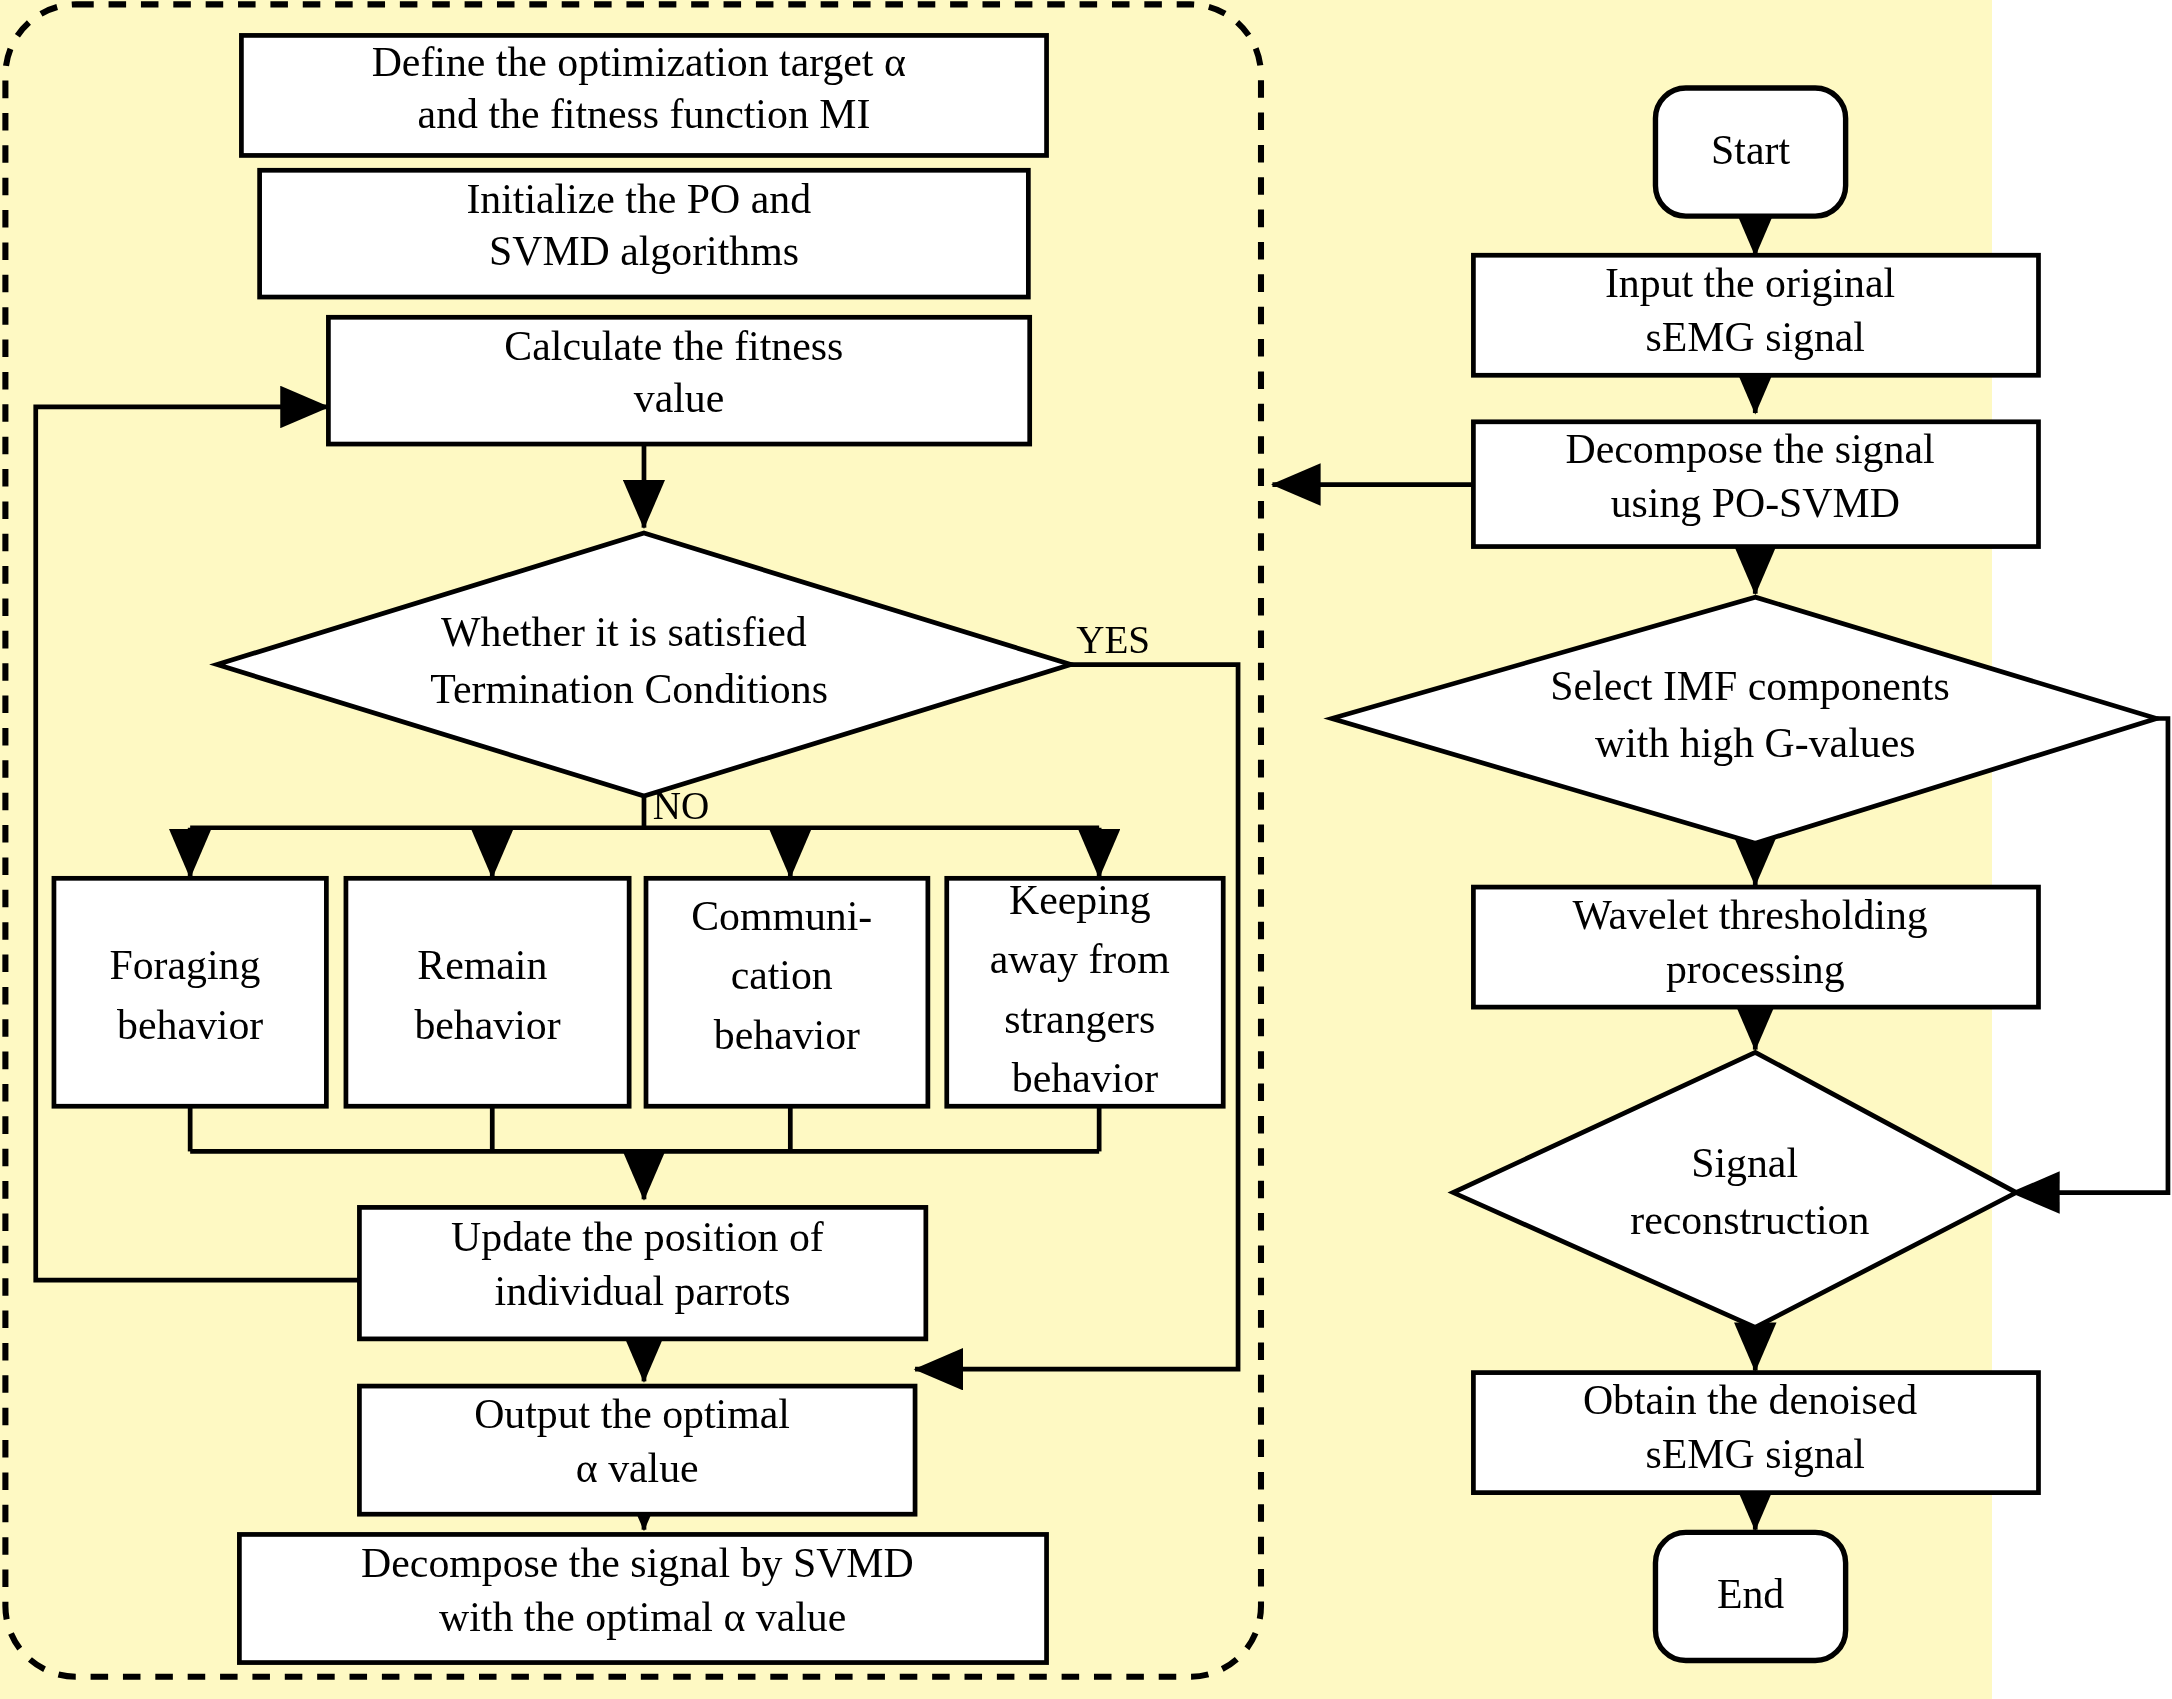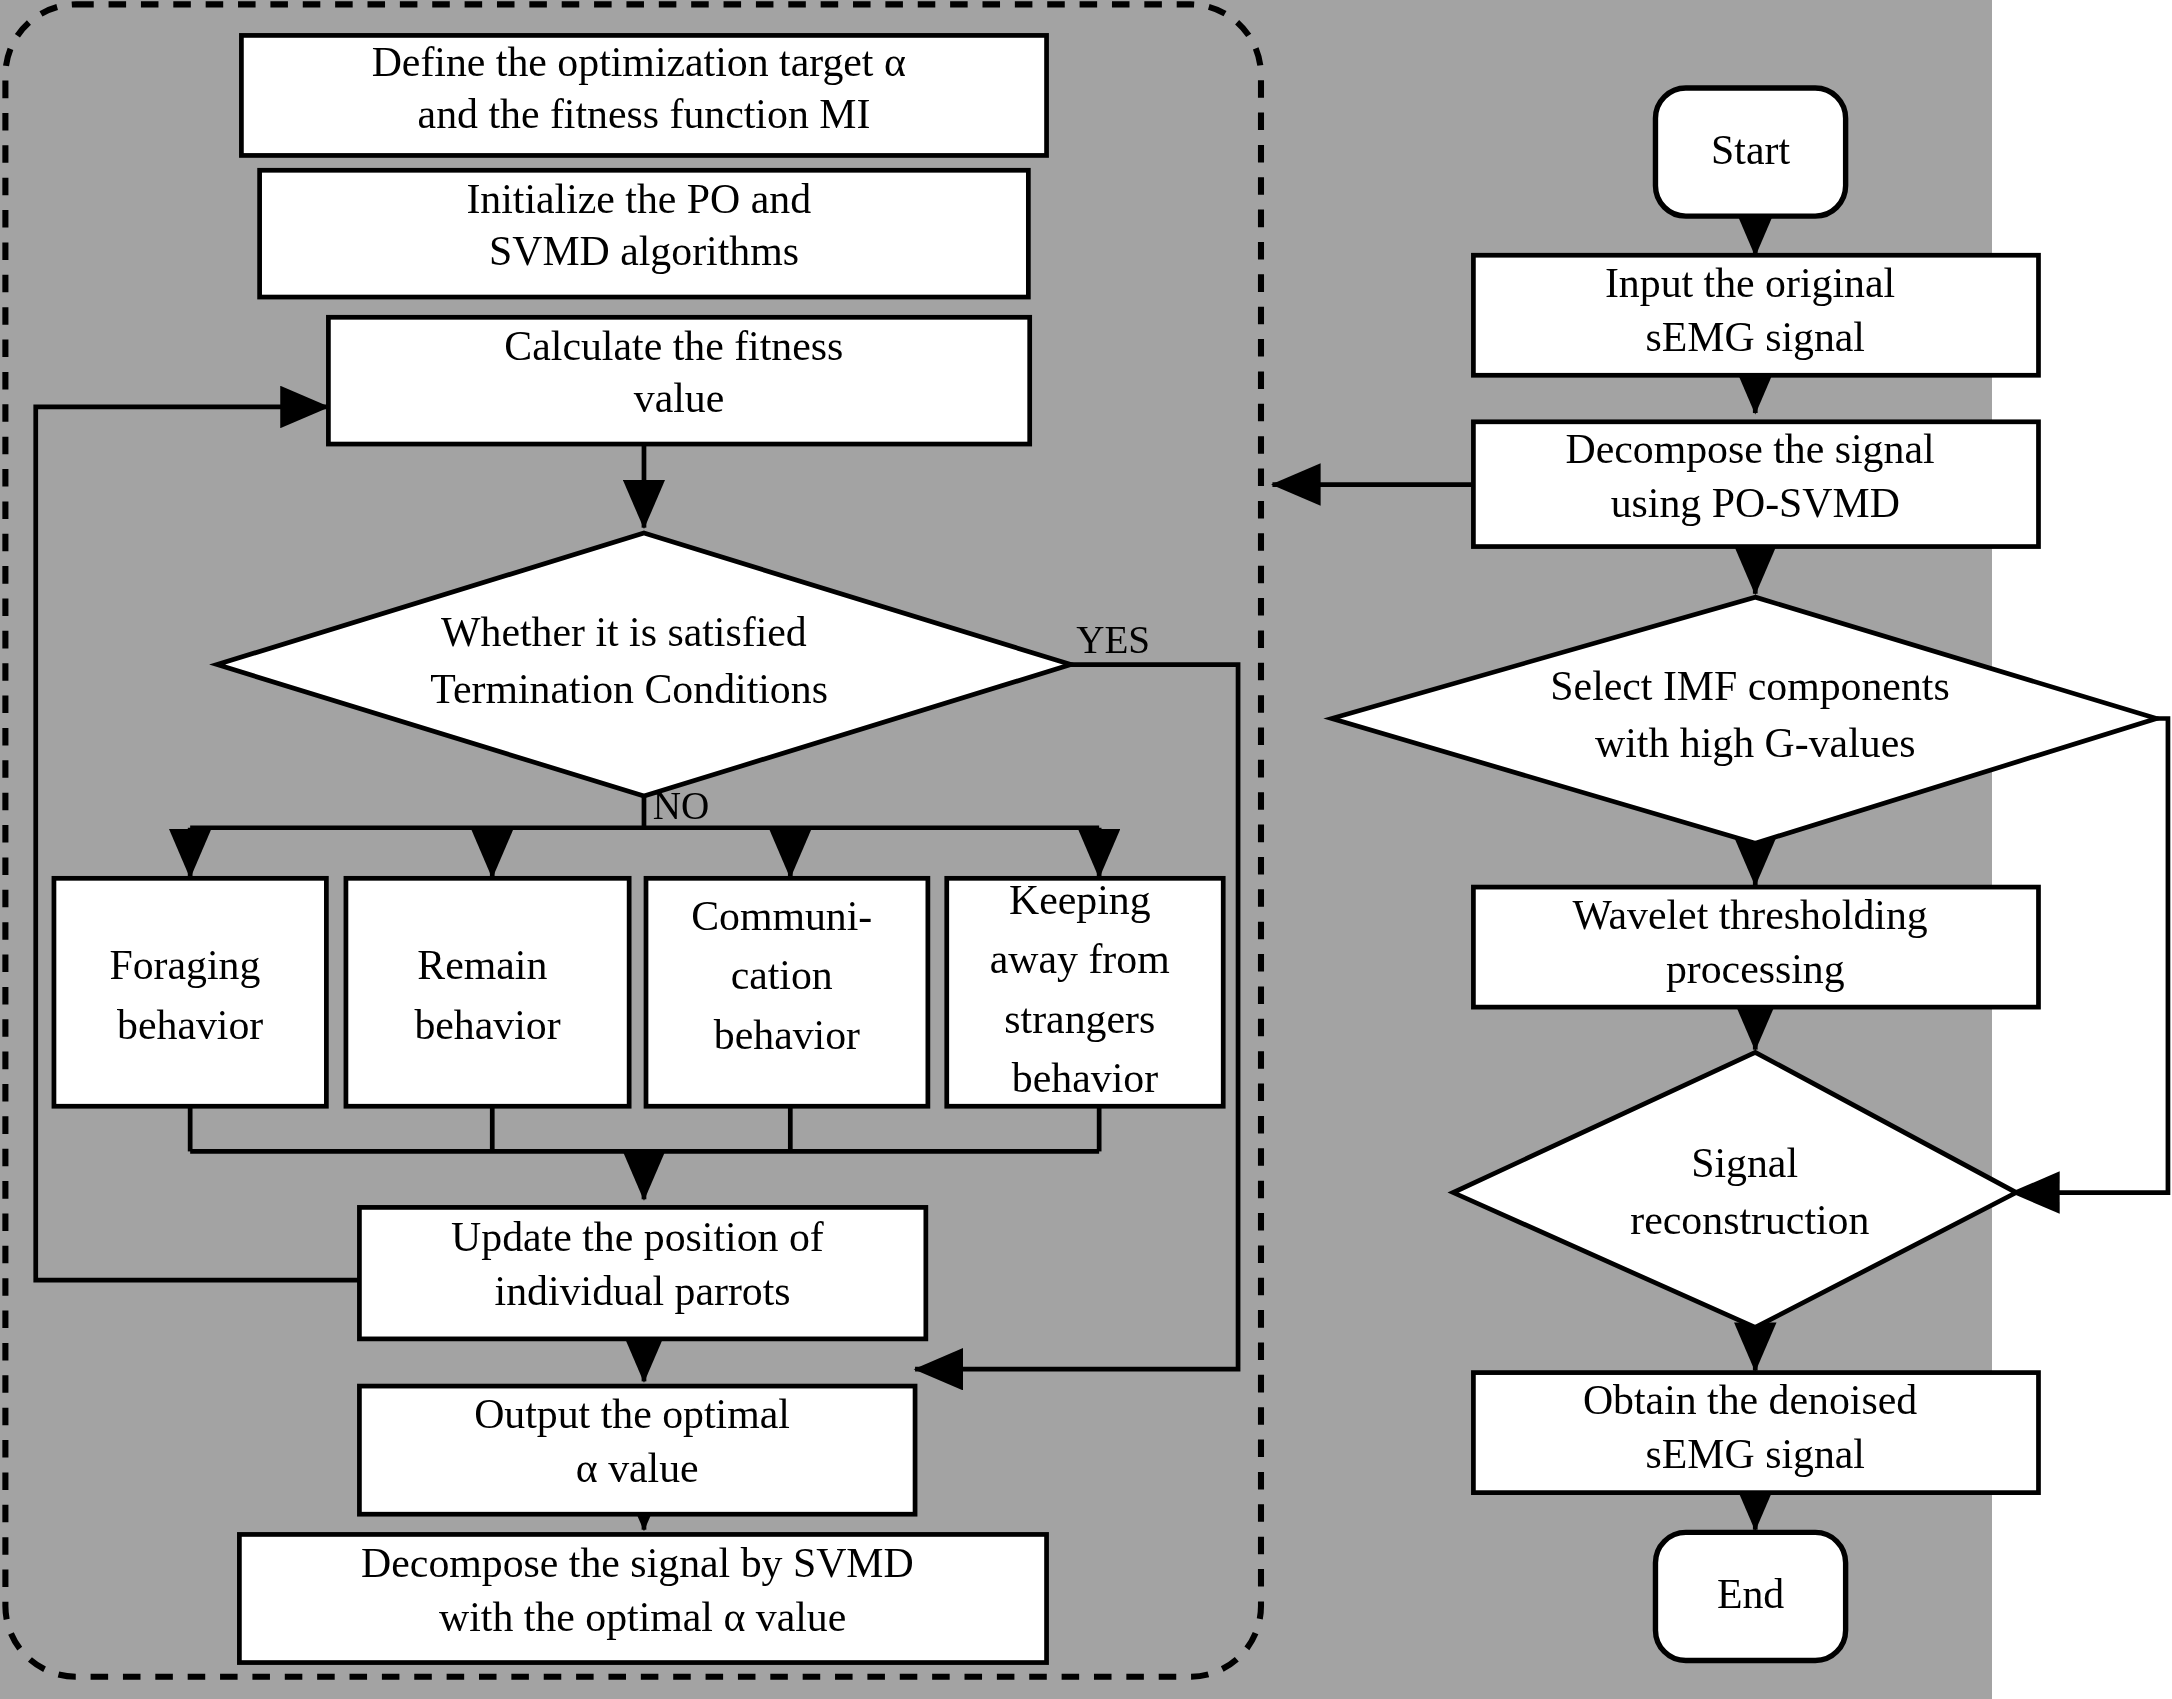--- a/index.html
+++ b/index.html
@@ -1,16 +1,16 @@
 <!DOCTYPE html>
 <html style="font-size:10.8px"><head>
 <meta charset="utf-8">
 <style>
   html,body{margin:0;padding:0;background:#ffffff;}
-  #root{position:relative;width:1992px;height:1700px;background:#a3a3a3;
+  #root{position:relative;width:1992px;height:1700px;background:#fef9c3;
         font-family:"Liberation Serif","DejaVu Serif",serif;}
   svg{display:block;position:absolute;top:0;left:0;width:2172px;height:1700px;}
   .nodeText{font-family:"Liberation Serif","DejaVu Serif",serif;
             font-size:62px;fill:#000;text-anchor:middle;dominant-baseline:middle;}
   .edgeLabel{font-family:"Liberation Serif","DejaVu Serif",serif;
              font-size:58px;fill:#000;text-anchor:start;dominant-baseline:middle;}
   .shape{fill:#ffffff;stroke:#000000;stroke-width:7;}
   .diamond{fill:#ffffff;stroke:#000000;stroke-width:7;stroke-linejoin:miter;}
   .term{fill:#ffffff;stroke:#000000;stroke-width:8;}
   .conn{stroke:#000000;stroke-width:7;fill:none;}

